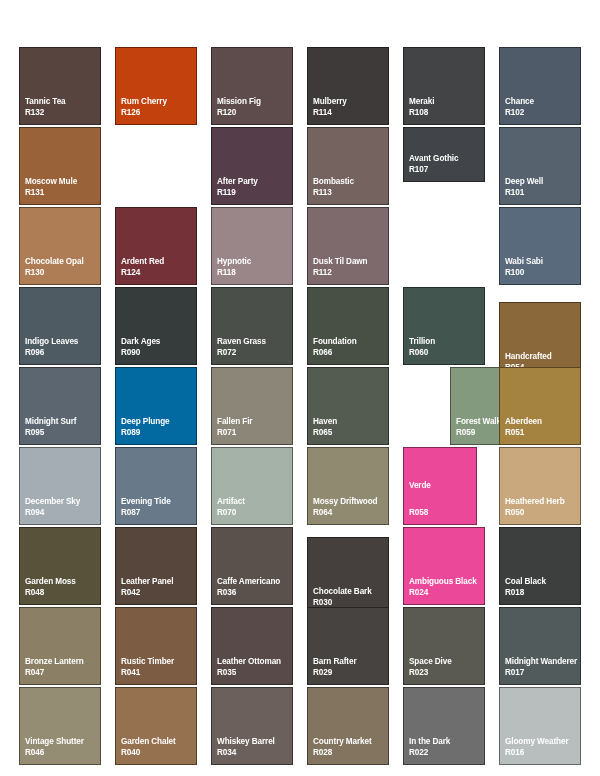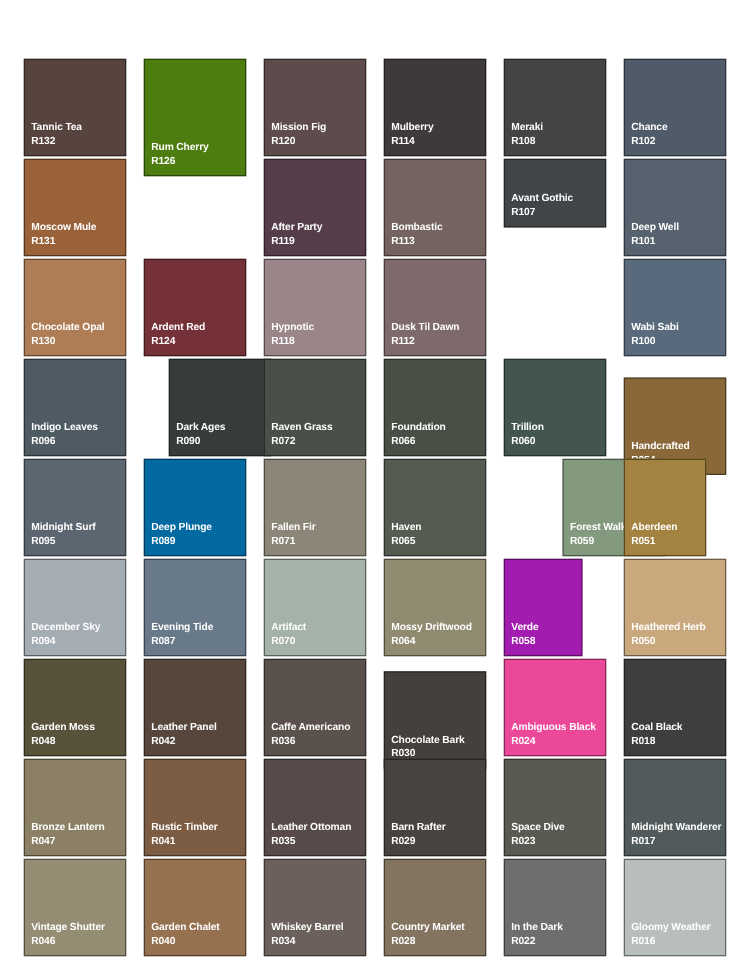--- a/index.html
+++ b/index.html
@@ -50,21 +50,21 @@
   .light-text .swatch-code { color: #ffffff; }
 </style>
 </head>
 <body>
 
 <div id="swatch-grid">
     <div class="swatch light-text" style="left: 19px; top: 47px; width: 82px; height: 78px; background: rgb(87, 68, 62);">
       <div class="swatch-name">Tannic Tea</div>
       <div class="swatch-code">R132</div>
     </div>
-    <div class="swatch light-text" style="left: 115px; top: 47px; width: 82px; height: 94px; background: #4d7c0f; justify-content: flex-end;">
+    <div class="swatch light-text" style="left: 115px; top: 47px; width: 82px; height: 78px; background: #c2410c; justify-content: flex-end;">
       <div class="swatch-name">Rum Cherry</div>
       <div class="swatch-code">R126</div>
     </div>
     <div class="swatch light-text" style="left: 211px; top: 47px; width: 82px; height: 78px; background: rgb(94, 75, 75);">
       <div class="swatch-name">Mission Fig</div>
       <div class="swatch-code">R120</div>
     </div>
     <div class="swatch light-text" style="left: 307px; top: 47px; width: 82px; height: 78px; background: rgb(62, 58, 57);">
       <div class="swatch-name">Mulberry</div>
       <div class="swatch-code">R114</div>
@@ -114,21 +114,21 @@
       <div class="swatch-code">R112</div>
     </div>
     <div class="swatch light-text" style="left: 499px; top: 207px; width: 82px; height: 78px; background: rgb(88, 106, 123);">
       <div class="swatch-name">Wabi Sabi</div>
       <div class="swatch-code">R100</div>
     </div>
     <div class="swatch light-text" style="left: 19px; top: 287px; width: 82px; height: 78px; background: rgb(78, 91, 99);">
       <div class="swatch-name">Indigo Leaves</div>
       <div class="swatch-code">R096</div>
     </div>
-    <div class="swatch light-text" style="left: 115px; top: 287px; width: 82px; height: 78px; background: rgb(53, 60, 59); margin-left: 20px;">
+    <div class="swatch light-text" style="left: 115px; top: 287px; width: 82px; height: 78px; background: rgb(53, 60, 59);">
       <div class="swatch-name">Dark Ages</div>
       <div class="swatch-code">R090</div>
     </div>
     <div class="swatch light-text" style="left: 211px; top: 287px; width: 82px; height: 78px; background: rgb(74, 80, 73);">
       <div class="swatch-name">Raven Grass</div>
       <div class="swatch-code">R072</div>
     </div>
     <div class="swatch light-text" style="left: 307px; top: 287px; width: 82px; height: 78px; background: rgb(72, 80, 69);">
       <div class="swatch-name">Foundation</div>
       <div class="swatch-code">R066</div>
@@ -154,41 +154,41 @@
       <div class="swatch-code">R071</div>
     </div>
     <div class="swatch light-text" style="left: 307px; top: 367px; width: 82px; height: 78px; background: rgb(84, 91, 81);">
       <div class="swatch-name">Haven</div>
       <div class="swatch-code">R065</div>
     </div>
     <div class="swatch light-text" style="left: 403px; top: 367px; width: 82px; height: 78px; background: rgb(132, 154, 126); margin-left: 47px;">
       <div class="swatch-name">Forest Walk</div>
       <div class="swatch-code">R059</div>
     </div>
-    <div class="swatch light-text" style="left: 499px; top: 367px; width: 66px; height: 78px; background: rgb(164, 130, 63);">
+    <div class="swatch light-text" style="left: 499px; top: 367px; width: 82px; height: 78px; background: rgb(164, 130, 63);">
       <div class="swatch-name">Aberdeen</div>
       <div class="swatch-code">R051</div>
     </div>
     <div class="swatch light-text" style="left: 19px; top: 447px; width: 82px; height: 78px; background: rgb(164, 172, 180);">
       <div class="swatch-name">December Sky</div>
       <div class="swatch-code">R094</div>
     </div>
     <div class="swatch light-text" style="left: 115px; top: 447px; width: 82px; height: 78px; background: rgb(104, 121, 138);">
       <div class="swatch-name">Evening Tide</div>
       <div class="swatch-code">R087</div>
     </div>
     <div class="swatch light-text" style="left: 211px; top: 447px; width: 82px; height: 78px; background: rgb(164, 178, 168);">
       <div class="swatch-name">Artifact</div>
       <div class="swatch-code">R070</div>
     </div>
     <div class="swatch light-text" style="left: 307px; top: 447px; width: 82px; height: 78px; background: rgb(144, 138, 113);">
       <div class="swatch-name">Mossy Driftwood</div>
       <div class="swatch-code">R064</div>
     </div>
-    <div class="swatch light-text" style="left: 403px; top: 447px; width: 63px; height: 78px; background: #a21caf;">
+    <div class="swatch light-text" style="left: 403px; top: 447px; width: 74px; height: 78px; background: #ec4899; gap: 16px;">
       <div class="swatch-name">Verde</div>
       <div class="swatch-code">R058</div>
     </div>
     <div class="swatch light-text" style="left: 499px; top: 447px; width: 82px; height: 78px; background: rgb(200, 168, 124);">
       <div class="swatch-name">Heathered Herb</div>
       <div class="swatch-code">R050</div>
     </div>
     <div class="swatch light-text" style="left: 19px; top: 527px; width: 82px; height: 78px; background: rgb(88, 82, 59);">
       <div class="swatch-name">Garden Moss</div>
       <div class="swatch-code">R048</div>

